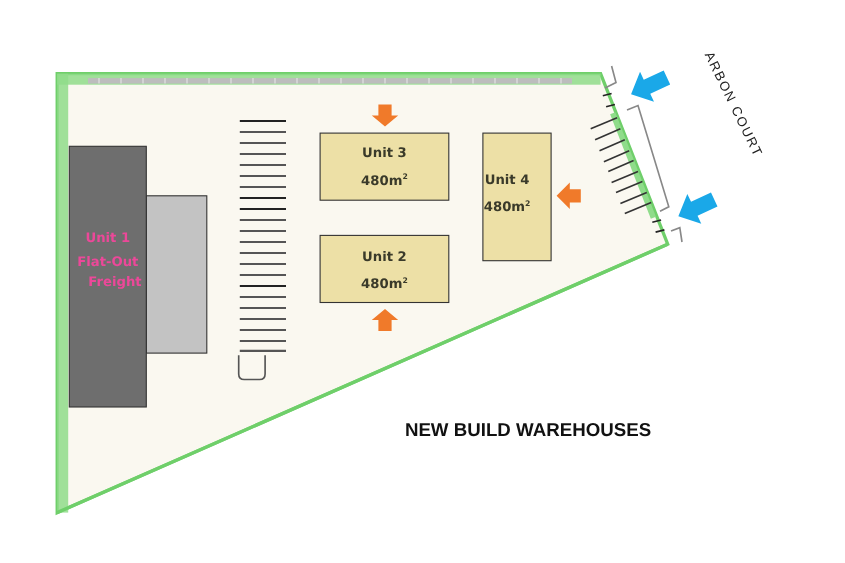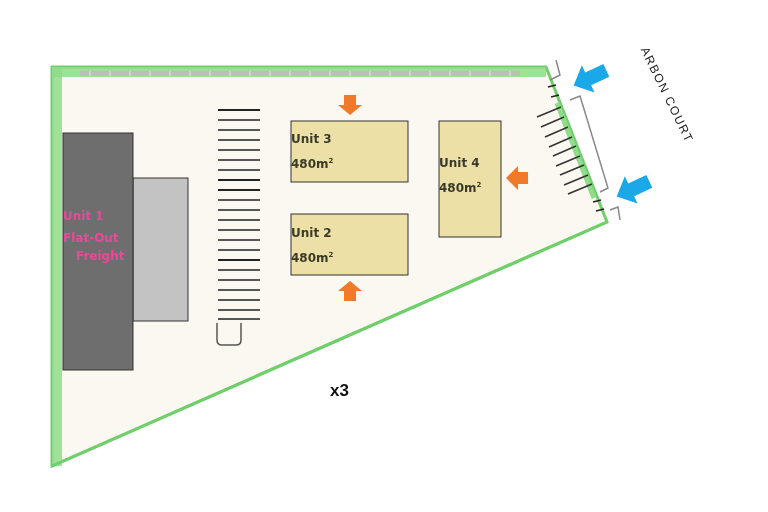--- a/index.html
+++ b/index.html
@@ -1,18 +1,18 @@
 <!DOCTYPE html>
 <html><head>
 <meta charset="utf-8">
 <style>
   html, body { margin:0; padding:0; background:#ffffff; }
   body { width:768px; height:512px; position:relative; overflow:hidden; font-family:"Liberation Sans", sans-serif; }
   #site { position:absolute; left:0; top:0; width:768px; height:512px; }
-  .label { position:absolute; font-family:"DejaVu Sans", sans-serif; font-weight:bold; }
+  .label { position:absolute; text-align:center; font-family:"DejaVu Sans", sans-serif; font-weight:bold; }
   .unit-label { font-size:12px; color:#3a3a2a; line-height:22px; }
   .unit-label sup { font-size:7px; }
   .unit1-label { color:#ec4899; font-size:12px; line-height:22px; }
   .title { font-family:"Liberation Sans", sans-serif; font-weight:bold; font-size:17px; color:#111; letter-spacing:0px; }
   .street { position:absolute; left:612px; top:88px; transform:rotate(64deg); transform-origin:center; font-family:"Liberation Sans", sans-serif; font-size:12px; color:#222; letter-spacing:1.5px; white-space:nowrap; width:110px; text-align:center; }
 </style>
 </head>
 <body>
 
 <svg id="site" viewBox="0 0 768 512" xmlns="http://www.w3.org/2000/svg">
@@ -137,16 +137,16 @@
   <div>Unit 2</div>
   <div><span>480m</span><sup>2</sup></div>
 </div>
 
 <div class="label unit-label" style="left:439px; top:152px; width:44px;">
   <div>Unit 4</div>
   <div><span>480m</span><sup>2</sup></div>
 </div>
 
 <div class="label title" style="left:330px; top:375px; width:300px; line-height:32px;">
-  <div>x3</div>
+  <div>NEW BUILD WAREHOUSES</div>
 </div>
 
 <div class="street">ARBON COURT</div>
 
 </body></html>

